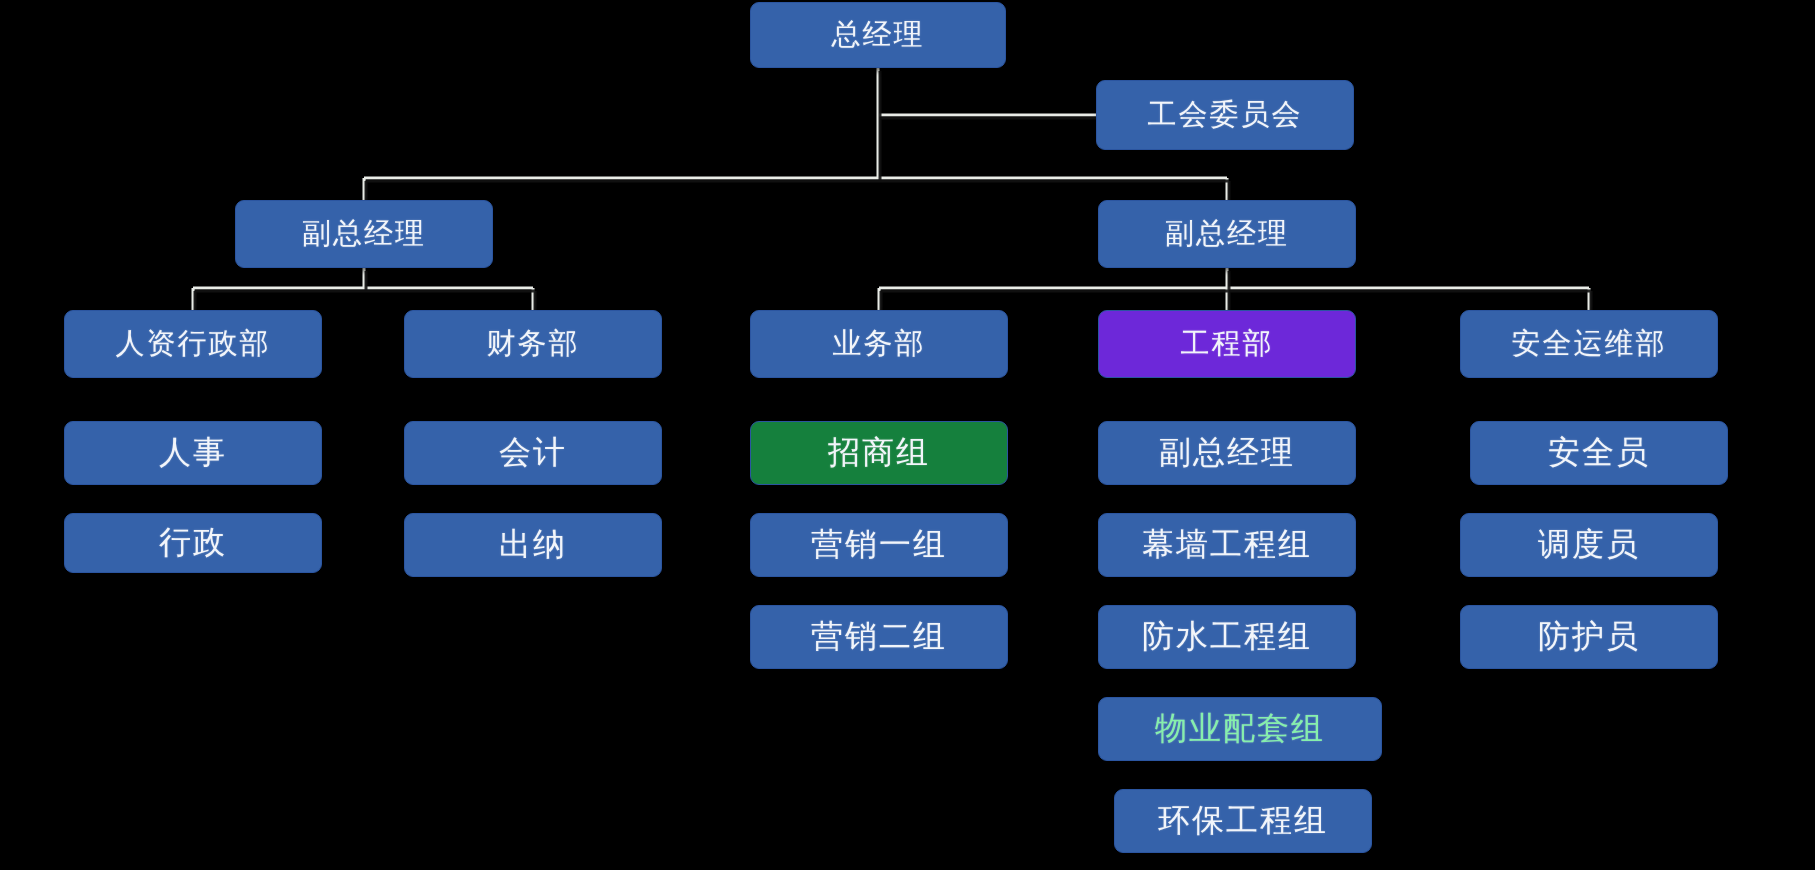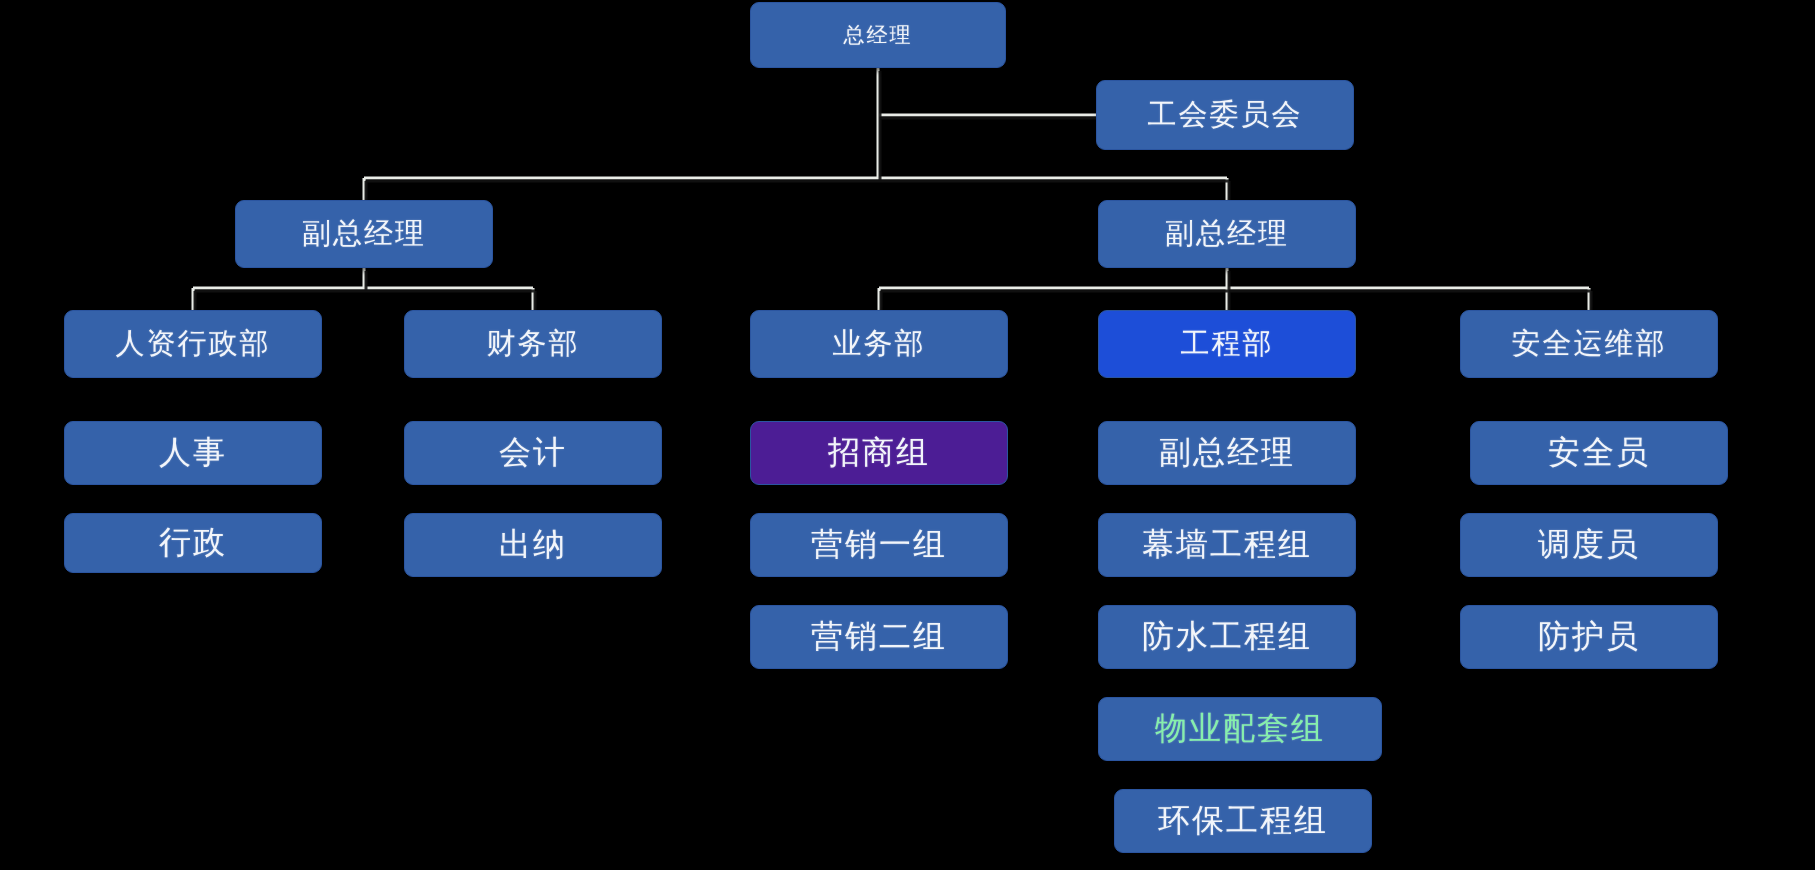--- a/index.html
+++ b/index.html
@@ -38,21 +38,21 @@
     display: flex;
     align-items: center;
     justify-content: center;
     text-align: center;
     letter-spacing: 2px;
     text-shadow: 0 0 2px rgba(255,255,255,0.35);
     box-shadow: 2px 3px 5px rgba(0,0,0,0.55);
     user-select: none;
     z-index: 5;
   }
-  .node.lvl-1 { font-size: 21px; }
+  .node.lvl-1 { font-size: 29px; }
   .node.lvl-2 { font-size: 29px; }
   .node.lvl-3 { font-size: 29px; }
   .node.staff { font-size: 32px; }
 </style>
 </head>
 <body style="background: rgb(0, 0, 0);">
 
 <div id="org-chart" style="background: rgb(0, 0, 0);">
 
   <svg id="connectors" viewBox="0 0 1815 870" width="1815" height="870" aria-hidden="true">
@@ -111,42 +111,42 @@
 
   <div class="node lvl-3" style="left: 64px; top: 310px; width: 258px; height: 68px; background: rgb(53, 98, 170); border-color: rgb(43, 85, 160); color: rgb(242, 245, 250);">
       <span>人资行政部</span>
     </div>
   <div class="node lvl-3" style="left: 404px; top: 310px; width: 258px; height: 68px; background: rgb(53, 98, 170); border-color: rgb(43, 85, 160); color: rgb(242, 245, 250);">
       <span>财务部</span>
     </div>
   <div class="node lvl-3" style="left: 750px; top: 310px; width: 258px; height: 68px; background: rgb(53, 98, 170); border-color: rgb(43, 85, 160); color: rgb(242, 245, 250);">
       <span>业务部</span>
     </div>
-  <div class="node lvl-3" style="left: 1098px; top: 310px; width: 258px; height: 68px; background: #1d4ed8; border-color: rgb(43, 85, 160); color: rgb(242, 245, 250); text-align: right;">
+  <div class="node lvl-3" style="left: 1098px; top: 310px; width: 258px; height: 68px; background: #6d28d9; border-color: rgb(43, 85, 160); color: rgb(242, 245, 250); text-align: right;">
       <span>工程部</span>
     </div>
   <div class="node lvl-3" style="left: 1460px; top: 310px; width: 258px; height: 68px; background: rgb(53, 98, 170); border-color: rgb(43, 85, 160); color: rgb(242, 245, 250);">
       <span>安全运维部</span>
     </div>
 
   <div class="node staff" style="left: 64px; top: 421px; width: 258px; height: 64px; background: rgb(53, 98, 170); border-color: rgb(43, 85, 160); color: rgb(242, 245, 250);">
       <span>人事</span>
     </div>
   <div class="node staff" style="left: 64px; top: 513px; width: 258px; height: 60px; background: rgb(53, 98, 170); border-color: rgb(43, 85, 160); color: rgb(242, 245, 250);">
       <span>行政</span>
     </div>
 
   <div class="node staff" style="left: 404px; top: 421px; width: 258px; height: 64px; background: rgb(53, 98, 170); border-color: rgb(43, 85, 160); color: rgb(242, 245, 250);">
       <span>会计</span>
     </div>
   <div class="node staff" style="left: 404px; top: 513px; width: 258px; height: 64px; background: rgb(53, 98, 170); border-color: rgb(43, 85, 160); color: rgb(242, 245, 250);">
       <span>出纳</span>
     </div>
 
-  <div class="node staff" style="left: 750px; top: 421px; width: 258px; height: 64px; background: #4c1d95; border-color: rgb(43, 85, 160); color: rgb(242, 245, 250); align-items: center;">
+  <div class="node staff" style="left: 750px; top: 421px; width: 258px; height: 64px; background: #15803d; border-color: rgb(43, 85, 160); color: rgb(242, 245, 250); align-items: center;">
       <span>招商组</span>
     </div>
   <div class="node staff" style="left: 750px; top: 513px; width: 258px; height: 64px; background: rgb(53, 98, 170); border-color: rgb(43, 85, 160); color: rgb(242, 245, 250);">
       <span>营销一组</span>
     </div>
   <div class="node staff" style="left: 750px; top: 605px; width: 258px; height: 64px; background: rgb(53, 98, 170); border-color: rgb(43, 85, 160); color: rgb(242, 245, 250);">
       <span>营销二组</span>
     </div>
 
   <div class="node staff" style="left: 1098px; top: 421px; width: 258px; height: 64px; background: rgb(53, 98, 170); border-color: rgb(43, 85, 160); color: rgb(242, 245, 250);">

